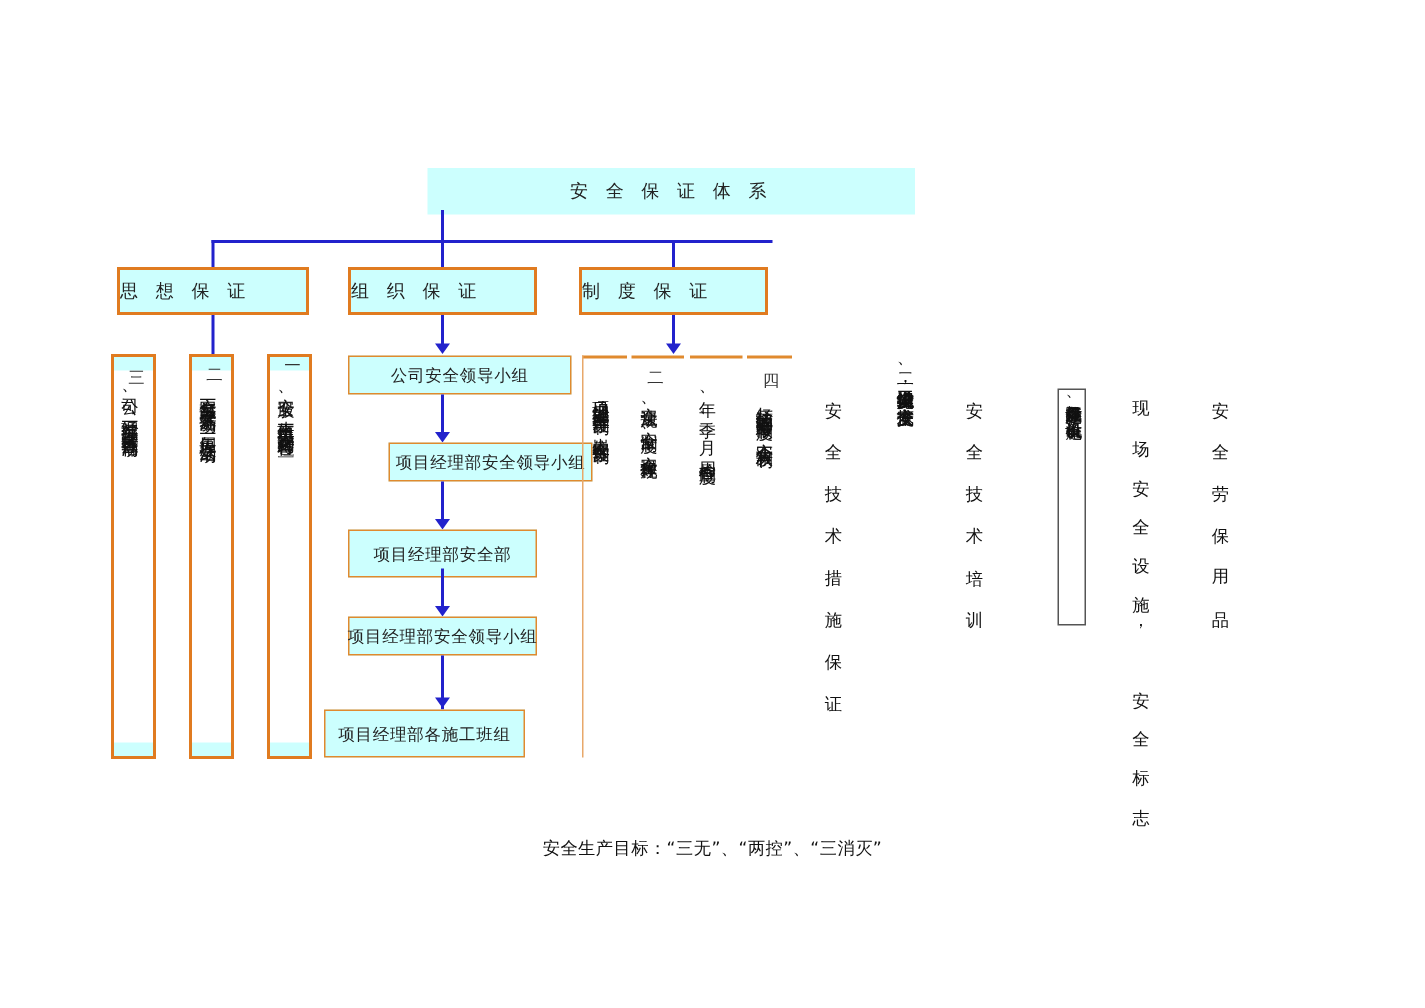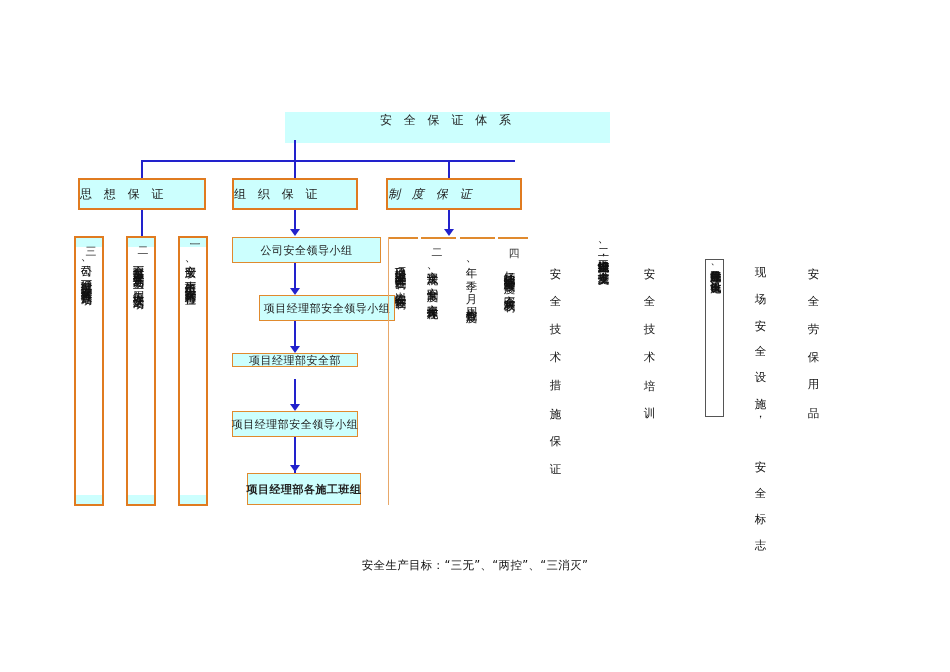--- a/index.html
+++ b/index.html
@@ -16,21 +16,21 @@
   
   .page-title{
     left:0;top:85px;width:950px;text-align:center;
     font-size:13px;letter-spacing:.5px;color:#000;
   }
 
   
   .header-band{
     left:285px;top:112px;width:325px;height:31px;
     background:#ccfffe;
-    display:flex;align-items:flex-start;justify-content:center;
+    display:flex;align-items:center;justify-content:center;
   }
   .header-band .txt{font-size:12px;letter-spacing:4px;color:#222;}
 
   
   .line-v{background:#2222cc;width:2px;}
   .line-h{background:#2222cc;height:2px;}
 
   
   .lv1{
     height:32px;border:2px solid #e07b20;background:#ccfffe;
@@ -99,21 +99,21 @@
   <div class="abs line-v" style="left:448px;top:160px;height:19px;"></div>
 
   <div class="abs line-v" style="left:294px;top:143px;height:18px;"></div>
 
   <div class="abs lv1" style="left:78px;top:178px;width:128px;">
     <span>思 想 保 证</span>
   </div>
   <div class="abs lv1" style="left:232px;top:178px;width:126px;">
     <span>组 织 保 证</span>
   </div>
-  <div class="abs lv1" style="left:386px;top:178px;width:136px;font-style:italic;">
+  <div class="abs lv1" style="left:386px;top:178px;width:126px;">
     <span>制 度 保 证</span>
   </div>
 
   <div class="abs line-v" style="left:141px;top:210px;height:26px;"></div>
   <div class="abs line-v" style="left:294px;top:210px;height:20px;"></div>
   <div class="abs arrowhead" style="left:290px;top:229px;"></div>
   <div class="abs line-v" style="left:448px;top:210px;height:20px;"></div>
   <div class="abs arrowhead" style="left:444px;top:229px;"></div>
 
   <div class="abs vbox-left" style="left:178px;top:236px;width:30px;height:270px;"></div>
@@ -137,33 +137,33 @@
   </div>
   <div class="abs line-v" style="left:294px;top:263px;height:26px;"></div>
   <div class="abs arrowhead" style="left:290px;top:288px;"></div>
 
   <div class="abs flowbox" style="left:216px;top:295px;width:136px;height:26px;margin-left:43px;">
     <span>项目经理部安全领导小组</span>
   </div>
   <div class="abs line-v" style="left:294px;top:321px;height:26px;"></div>
   <div class="abs arrowhead" style="left:290px;top:346px;"></div>
 
-  <div class="abs flowbox" style="left:232px;top:353px;width:126px;height:14px;">
+  <div class="abs flowbox" style="left:232px;top:353px;width:126px;height:32px;">
     <span>项目经理部安全部</span>
   </div>
   <div class="abs line-v" style="left:294px;top:379px;height:26px;"></div>
   <div class="abs arrowhead" style="left:290px;top:404px;"></div>
 
   <div class="abs flowbox" style="left:232px;top:411px;width:126px;height:26px;">
     <span>项目经理部安全领导小组</span>
   </div>
   <div class="abs line-v" style="left:294px;top:437px;height:36px;"></div>
   <div class="abs arrowhead" style="left:290px;top:465px;"></div>
 
-  <div class="abs flowbox" style="left:247px;top:473px;width:114px;height:32px;font-weight:bold;">
+  <div class="abs flowbox" style="left:216px;top:473px;width:134px;height:32px;">
     <span>项目经理部各施工班组</span>
   </div>
 
   <div class="abs" style="left:388px;top:237px;width:30px;height:2px;background:#e08a2e;"></div>
   <div class="abs" style="left:421px;top:237px;width:35px;height:2px;background:#e08a2e;"></div>
   <div class="abs" style="left:460px;top:237px;width:35px;height:2px;background:#e08a2e;"></div>
   <div class="abs" style="left:498px;top:237px;width:30px;height:2px;background:#e08a2e;"></div>
   <div class="abs" style="left:388px;top:237px;width:1px;height:268px;background:#e8a86a;"></div>
 
   <div class="abs numlabel" style="left:428px;top:240px;"><span>二</span></div>

